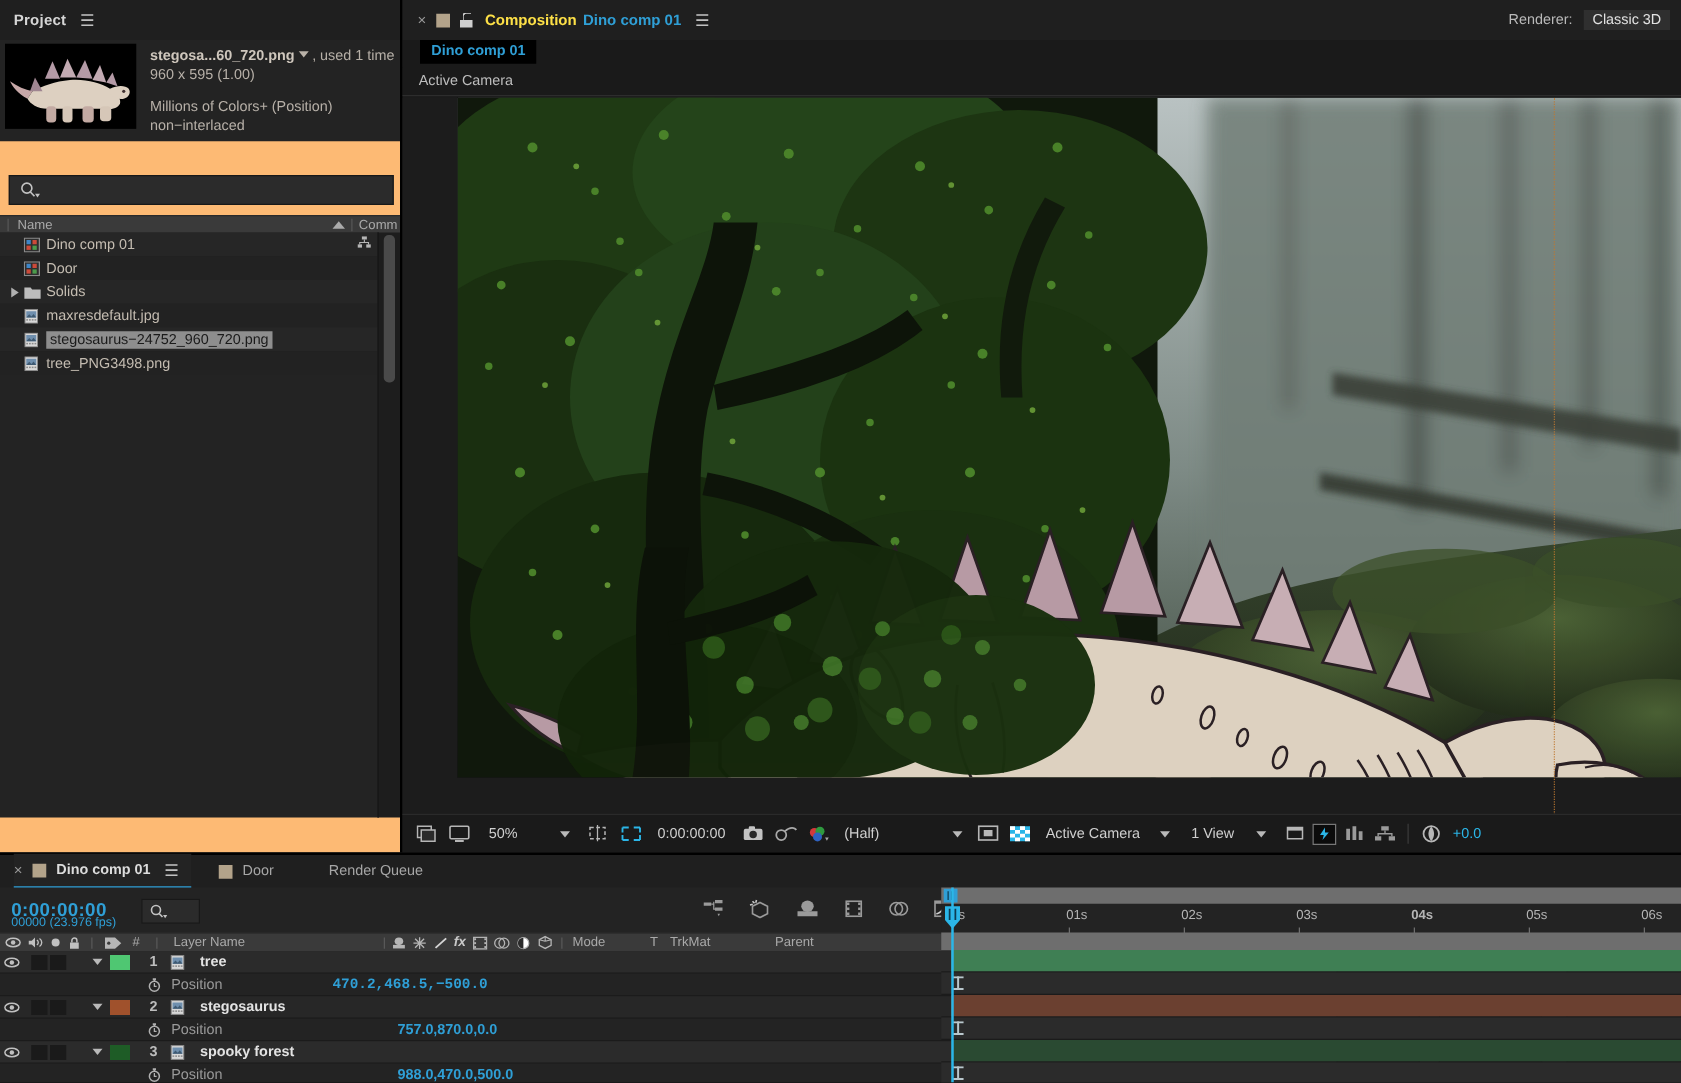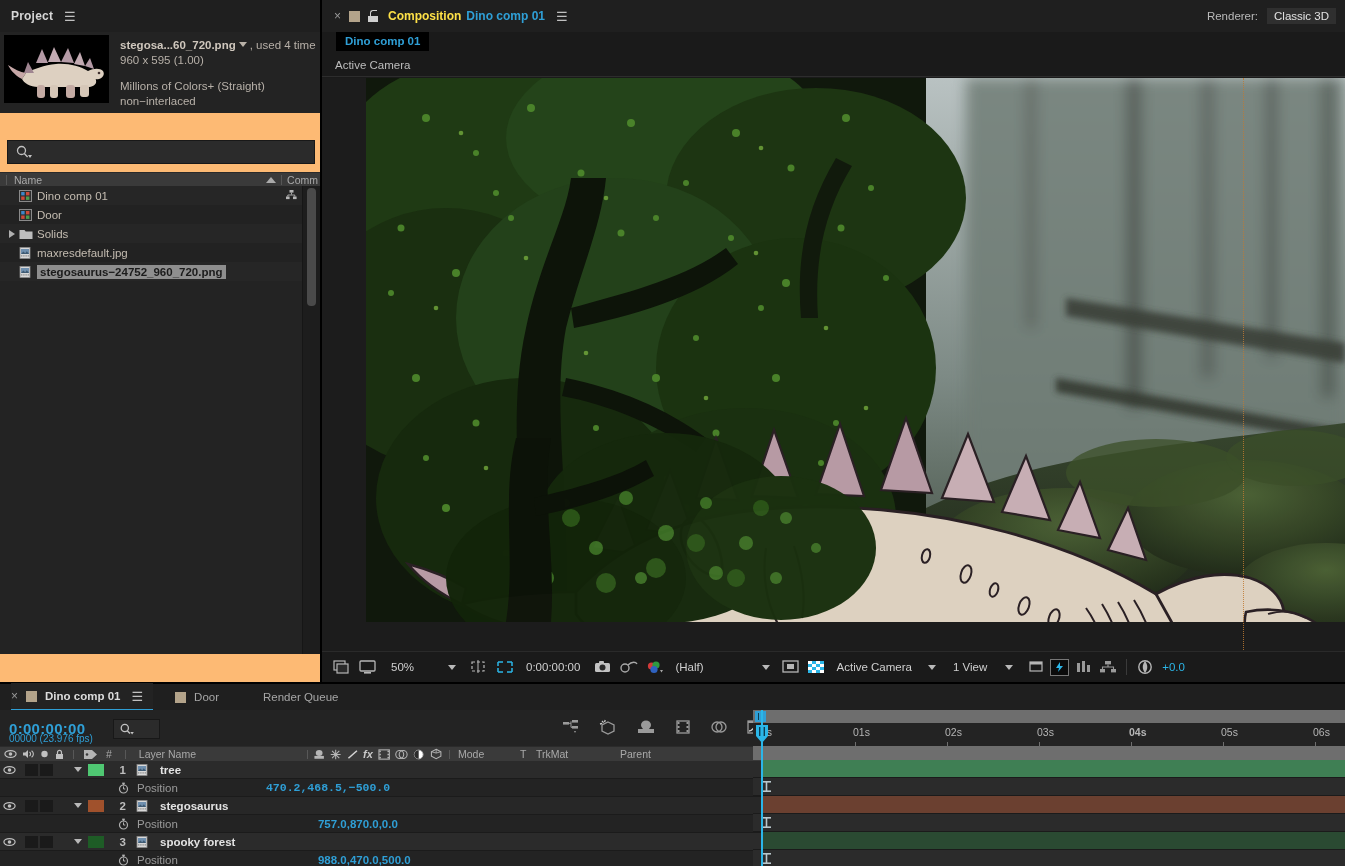--- a/index.html
+++ b/index.html
@@ -22,21 +22,21 @@
   #info-text .fname{font-weight:bold;color:#cfc7bd;}
   .mini-tri{display:inline-block;width:0;height:0;border-left:4px solid transparent;border-right:4px solid transparent;border-top:5px solid #b9b2a8;margin:0 3px 2px 3px;vertical-align:middle;}
   #info-gap{height:11px;}
   #proj-search{position:absolute;left:7px;top:140px;width:306px;height:22px;background:#2b2b2b;border:1px solid #181818;display:flex;align-items:center;}
   #proj-colhead{position:absolute;left:0;top:172px;width:320px;height:14px;background:#3a3a3a;
      border-top:1px solid #2a2a2a;display:flex;align-items:center;font-size:10.5px;color:#a9a9a9;}
   #proj-list{position:absolute;left:0;top:186px;width:303px;bottom:28px;background:#232323;}
   .pitem{height:19px;display:flex;align-items:center;padding-left:6px;font-size:11.5px;color:#c4bcb1;position:relative;}
   .pitem:nth-child(odd){background:#262626;}
   .pitem:nth-child(even){background:#222222;}
-  .pitem.sel .lbl{background:#8e8e8e;color:#1b1b1b;padding:1px 3px;font-weight:bold;}
+  .pitem.sel .lbl{background:#8e8e8e;color:#1b1b1b;padding:1px 3px;font-weight:normal;}
   .pitem .lbl{white-space:nowrap;}
   .icon-box{width:13px;height:12px;margin-right:5px;flex:none;position:relative;}
   #proj-scroll{position:absolute;right:0;top:186px;width:17px;bottom:28px;background:#1d1d1d;border-left:1px solid #161616;}
   #proj-scroll .thumbbar{position:absolute;left:4px;top:2px;width:9px;height:118px;background:#4a4a4a;border-radius:4px;}
   #proj-foot{position:absolute;left:0;bottom:0;width:320px;height:28px;background:#232323;display:flex;align-items:center;padding-left:5px;}
   #bpc{color:#3aa3d8;font-weight:bold;font-size:11.5px;margin:0 9px 0 4px;}
   #foot-field{width:98px;height:15px;background:#2e2e2e;border:1px solid #1a1a1a;margin-left:8px;}
   #foot-field2{width:100px;height:15px;background:#1e1e1e;margin-left:1px;}
 
   
@@ -142,25 +142,25 @@
             <rect x="33" y="50" width="8" height="13" rx="3" fill="#c3aaa3"></rect>
             <rect x="46" y="50" width="8" height="13" rx="3" fill="#d6c7b8"></rect>
             <rect x="62" y="50" width="9" height="13" rx="3" fill="#c3aaa3"></rect>
             <rect x="76" y="50" width="9" height="12" rx="3" fill="#d6c7b8"></rect>
             <circle cx="95" cy="38" r="1.3" fill="#403030"></circle>
           </g>
         </svg>
       </div>
       <div id="info-text">
         <div>
-          <span class="fname">stegosa...60_720.png</span><span class="mini-tri"></span><span>, used 4 time</span>
+          <span class="fname">stegosa...60_720.png</span><span class="mini-tri"></span><span>, used 1 time</span>
         </div>
         <div>960 x 595 (1.00)</div>
         <div id="info-gap"></div>
-        <div>Millions of Colors+ (Straight)</div>
+        <div>Millions of Colors+ (Position)</div>
         <div>non−interlaced</div>
       </div>
     </div>
 
     <div id="proj-search">
       <svg width="17" height="14" viewBox="0 0 17 14" style="margin-left:7px">
         <circle cx="6.5" cy="5.5" r="4" fill="none" stroke="#c2c2c2" stroke-width="1.3"></circle>
         <line x1="9.3" y1="8.6" x2="12.6" y2="12" stroke="#c2c2c2" stroke-width="1.4"></line>
         <path d="M13 10 l4 0 l-2 3 z" fill="#c2c2c2"></path>
       </svg>
@@ -237,20 +237,35 @@
               <rect x="2" y="2" width="8" height="5" fill="#6f8fae"></rect>
               <path d="M2 7 l2.4 -2.6 l1.8 1.8 l1.6 -2 l2.2 2.8 z" fill="#3f5a72"></path>
               <g fill="#8a8a8a">
                 <rect x="2" y="8.3" width="1.4" height="1.2"></rect>
                 <rect x="4.2" y="8.3" width="1.4" height="1.2"></rect>
                 <rect x="6.4" y="8.3" width="1.4" height="1.2"></rect>
                 <rect x="8.6" y="8.3" width="1.4" height="1.2"></rect>
               </g>
             </svg></span>
           <span class="lbl">stegosaurus−24752_960_720.png</span>
+        </div>
+        <div class="pitem">
+          <span style="width:13px;"></span>
+          <span class="icon-box"><svg width="13" height="12" viewBox="0 0 13 12">
+              <rect x="1" y="0.5" width="10" height="11" fill="#d8d8d8" stroke="#8a8a8a" stroke-width=".8"></rect>
+              <rect x="2" y="2" width="8" height="5" fill="#6f8fae"></rect>
+              <path d="M2 7 l2.4 -2.6 l1.8 1.8 l1.6 -2 l2.2 2.8 z" fill="#3f5a72"></path>
+              <g fill="#8a8a8a">
+                <rect x="2" y="8.3" width="1.4" height="1.2"></rect>
+                <rect x="4.2" y="8.3" width="1.4" height="1.2"></rect>
+                <rect x="6.4" y="8.3" width="1.4" height="1.2"></rect>
+                <rect x="8.6" y="8.3" width="1.4" height="1.2"></rect>
+              </g>
+            </svg></span>
+          <span class="lbl">tree_PNG3498.png</span>
         </div>
       </div>
 
     <div id="proj-scroll">
         <div class="thumbbar"></div>
       </div>
 
   </div>
 
   <div id="comp">

